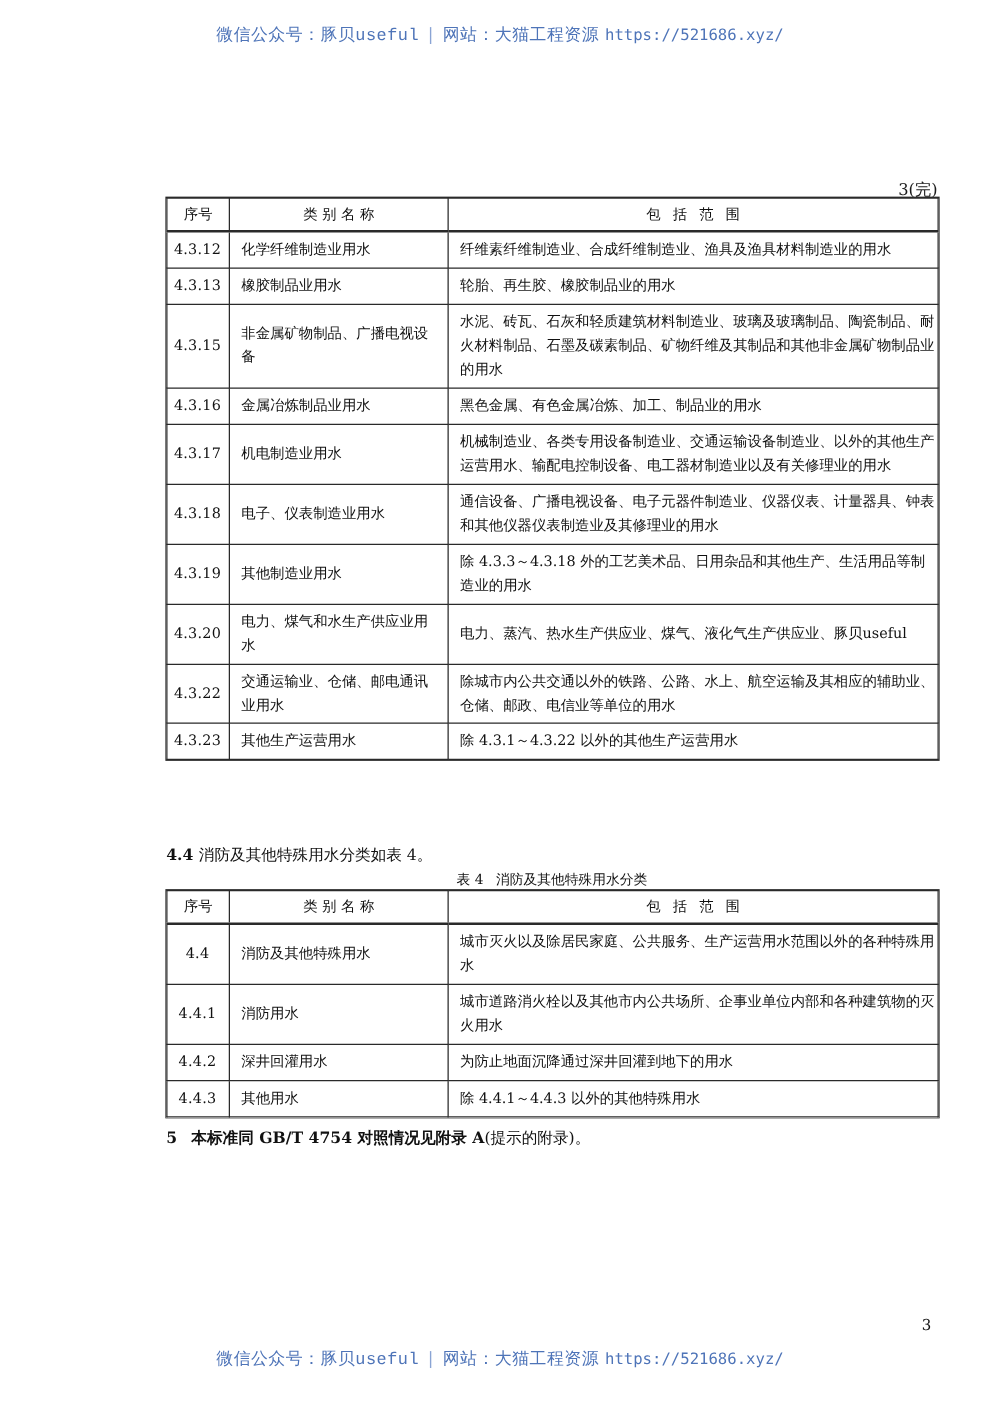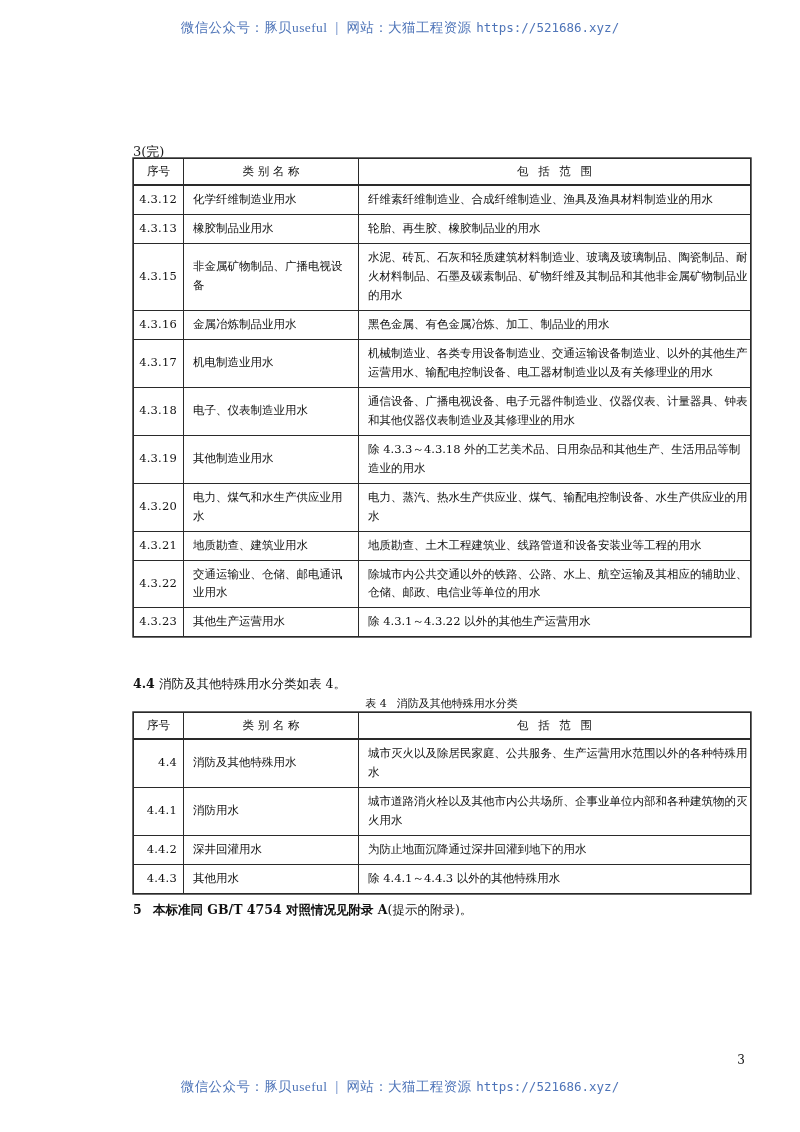--- a/index.html
+++ b/index.html
@@ -41,30 +41,30 @@
     display: inline-block;
     padding: 0 7px;
     color: #8aa4d4;
   }
   .wm .url {
     font-family: "DejaVu Sans Mono", "Liberation Mono", monospace;
     font-size: 12.5px;
     letter-spacing: 0;
   }
   .wm .lat {
-    font-family: Liberation Serif, serif;
+    font-family: Liberation Mono, monospace;
   }
 
   
   .tbl-cont {
     position: absolute;
     left: 133px;
     width: 617px;
     top: 143px;
-    text-align: left;
+    text-align: right;
     font-size: 13px;
     color: #1a1a1a;
   }
 
   
   table.gbtable {
     position: absolute;
     border-collapse: collapse;
     table-layout: fixed;
     width: 617px;
@@ -84,21 +84,21 @@
     text-align: center;
     padding-top: 3px;
     padding-bottom: 3px;
     border-bottom-width: 2px;
   }
   table.gbtable thead td.hdr-wide {
     letter-spacing: 3px;
     padding-left: 9px;
   }
   table.gbtable tbody td.c-no {
-    text-align: right;
+    text-align: center;
     padding-left: 5px;
     letter-spacing: 0.2px;
     white-space: nowrap;
   }
   table.gbtable tbody td.c-name {
     padding-left: 9px;
   }
   table.gbtable tbody td.c-scope {
     padding-left: 9px;
     padding-right: 0;
@@ -215,26 +215,21 @@
         <td class="c-scope">通信设备、广播电视设备、电子元器件制造业、仪器仪表、计量器具、钟表和其他仪器仪表制造业及其修理业的用水</td>
       </tr>
       <tr>
         <td class="c-no">4.3.19</td>
         <td class="c-name">其他制造业用水</td>
         <td class="c-scope">除 4.3.3～4.3.18 外的工艺美术品、日用杂品和其他生产、生活用品等制造业的用水</td>
       </tr>
       <tr>
         <td class="c-no">4.3.20</td>
         <td class="c-name">电力、煤气和水生产供应业用水</td>
-        <td class="c-scope">电力、蒸汽、热水生产供应业、煤气、输配电控制设备、水生产供应业的用水</td>
-      </tr>
-      <tr>
-        <td class="c-no">4.3.21</td>
-        <td class="c-name">地质勘查、建筑业用水</td>
-        <td class="c-scope">地质勘查、土木工程建筑业、线路管道和设备安装业等工程的用水</td>
+        <td class="c-scope">电力、蒸汽、热水生产供应业、煤气、液化气生产供应业、豚贝useful</td>
       </tr>
       <tr>
         <td class="c-no">4.3.22</td>
         <td class="c-name">交通运输业、仓储、邮电通讯业用水</td>
         <td class="c-scope">除城市内公共交通以外的铁路、公路、水上、航空运输及其相应的辅助业、仓储、邮政、电信业等单位的用水</td>
       </tr>
       <tr>
         <td class="c-no">4.3.23</td>
         <td class="c-name">其他生产运营用水</td>
         <td class="c-scope">除 4.3.1～4.3.22 以外的其他生产运营用水</td>

